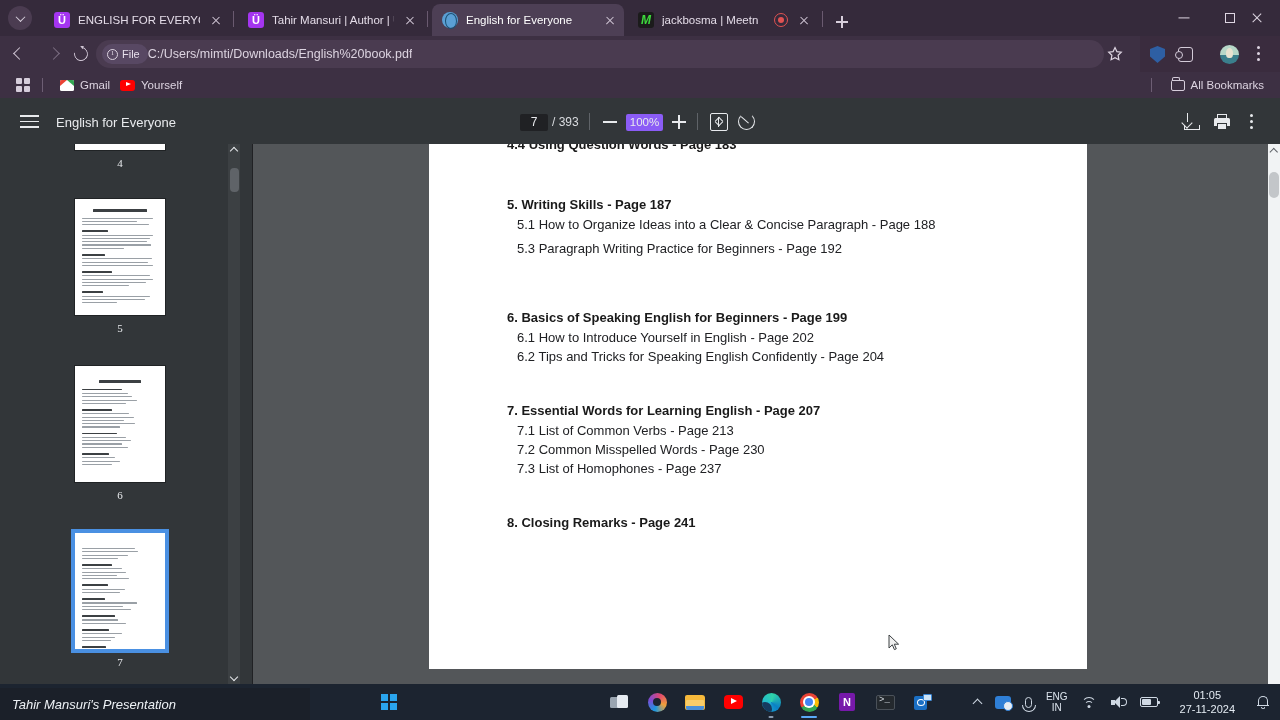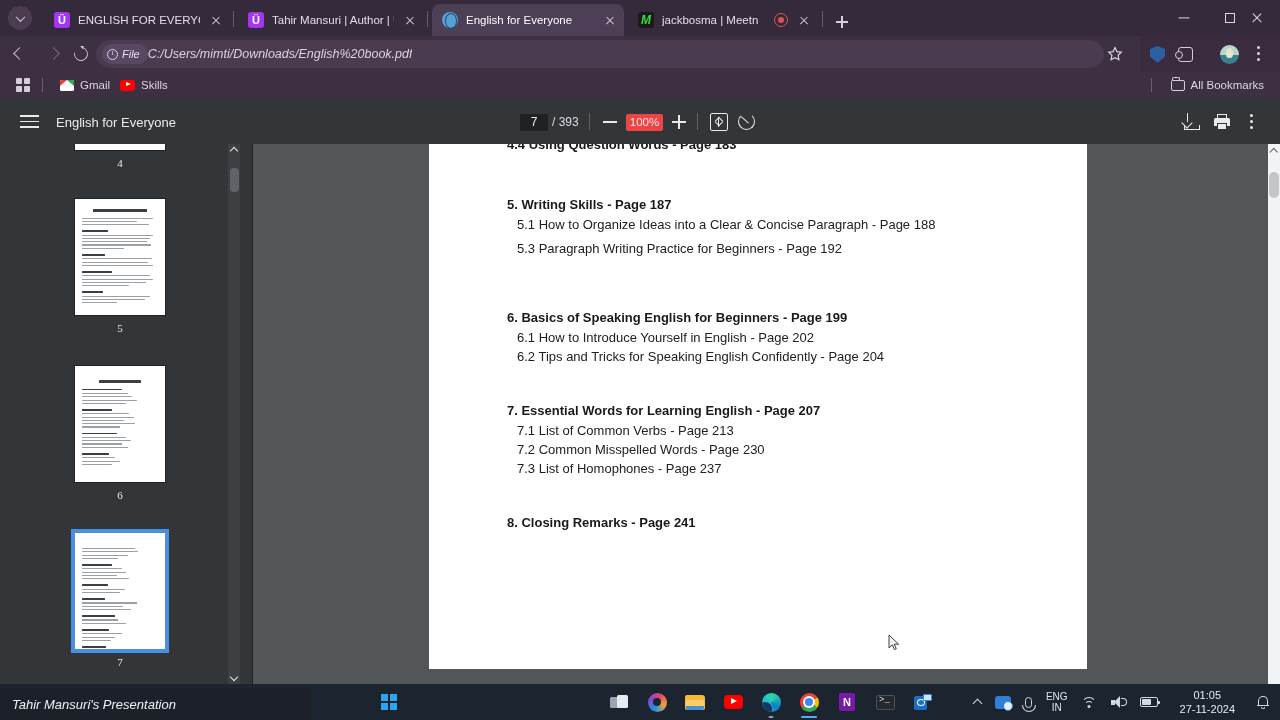--- a/index.html
+++ b/index.html
@@ -54,21 +54,21 @@
   
   .wincontrol { position:absolute; top:0; width:46px; height:36px; }
   .wincontrol i { position:absolute; left:50%; top:50%; }
   #win-min i { width:11px; height:1.2px; background:#ded6e2; transform:translate(-50%,-50%); }
   #win-max i { width:10px; height:10px; border:1.2px solid #ded6e2; transform:translate(-50%,-50%); }
   #win-close i { width:12px; height:1.3px; background:#ded6e2; }
   #win-close i:nth-child(1){ transform:translate(-50%,-50%) rotate(45deg); }
   #win-close i:nth-child(2){ transform:translate(-50%,-50%) rotate(-45deg); }
 
   
-  #toolbar { position:absolute; left:0; top:36px; width:1140px; height:36px; background:#3d3043;font-style:italic; }
+  #toolbar { position:absolute; left:0; top:36px; width:1140px; height:36px; background:#3d3043; }
   .navbtn { position:absolute; top:5px; width:26px; height:26px; }
   .arrow-l, .arrow-r { position:absolute; left:7px; top:8px; width:9px; height:9px;
     border-left:1.5px solid #cfc5d4; border-bottom:1.5px solid #cfc5d4; }
   .arrow-l { transform:rotate(45deg); }
   .arrow-r { transform:rotate(-135deg); left:9px; }
   .arrow-r, .arrow-l { opacity:1; }
   #nav-fwd .arrow-r { border-color:#7d6f83; }
   .reload { position:absolute; left:6px; top:6px; width:14px; height:14px; border:1.5px solid #cfc5d4;
             border-radius:50%; border-top-color:transparent; transform:rotate(-35deg); }
   .reload::after { content:""; position:absolute; right:-1px; top:-1px; width:0; height:0;
@@ -130,21 +130,21 @@
   #pdf-title { position:absolute; left:56px; top:17px; font-size:13px; color:#e8eaed; }
   #pagebox { position:absolute; left:520px; top:16px; width:28px; height:17px; background:#202124;
              border-radius:2px; color:#e8eaed; font-size:12px; text-align:center; line-height:17px; }
   #pagetotal { position:absolute; left:552px; top:17px; font-size:12px; color:#dadce0; }
   .tbsep { position:absolute; top:15px; width:1px; height:17px; background:#5f6368; }
   .zoombtn { position:absolute; top:14px; width:20px; height:20px; }
   .zoombtn i { position:absolute; background:#e8eaed; }
   #zoom-out i { left:3px; top:9.4px; width:14px; height:1.5px; }
   #zoom-in i:nth-child(1) { left:3px; top:9.4px; width:14px; height:1.5px; }
   #zoom-in i:nth-child(2) { left:9.4px; top:3px; width:1.5px; height:14px; }
-  #zoomlevel { position:absolute; left:626px; top:16px; width:37px; height:17px; background:#ef4444;
+  #zoomlevel { position:absolute; left:626px; top:16px; width:37px; height:17px; background:#8b5cf6;
                border-radius:2px; color:#e8eaed; font-size:11.5px; text-align:center; line-height:17px; }
   #fitpage { position:absolute; left:710px; top:15px; width:18px; height:18px;
              border:1.4px solid #e8eaed; border-radius:2px; }
   #fitpage::after { content:""; position:absolute; left:6.5px; top:2.5px; width:1.3px; height:10px; background:#e8eaed; }
   .fitarrow { position:absolute; left:4.5px; width:6px; height:6px; border-right:1.3px solid #e8eaed;
               border-bottom:1.3px solid #e8eaed; }
   .fitarrow.up { top:3.5px; transform:rotate(-135deg); }
   .fitarrow.dn { top:4.5px; transform:rotate(45deg); }
   #rotate { position:absolute; left:738px; top:15px; width:17px; height:17px; border:1.5px solid #e8eaed;
             border-radius:50%; border-top-color:transparent; }
@@ -402,21 +402,21 @@
         <i></i>
         <i></i>
       </div>
     <div class="bm-sep"></div>
     <div class="bm" style="left:54px;">
       <span class="ico-gmail"></span>
       <span>Gmail</span>
     </div>
     <div class="bm" style="left:114px;">
       <span class="ico-yt"></span>
-      <span>Skills</span>
+      <span>Yourself</span>
     </div>
     <div class="bmbar-sep"></div>
     <div id="all-bookmarks">
       <span class="folder"></span>
       <span>All Bookmarks</span>
     </div>
   </div>
 
   <div id="pdfviewer">
 

